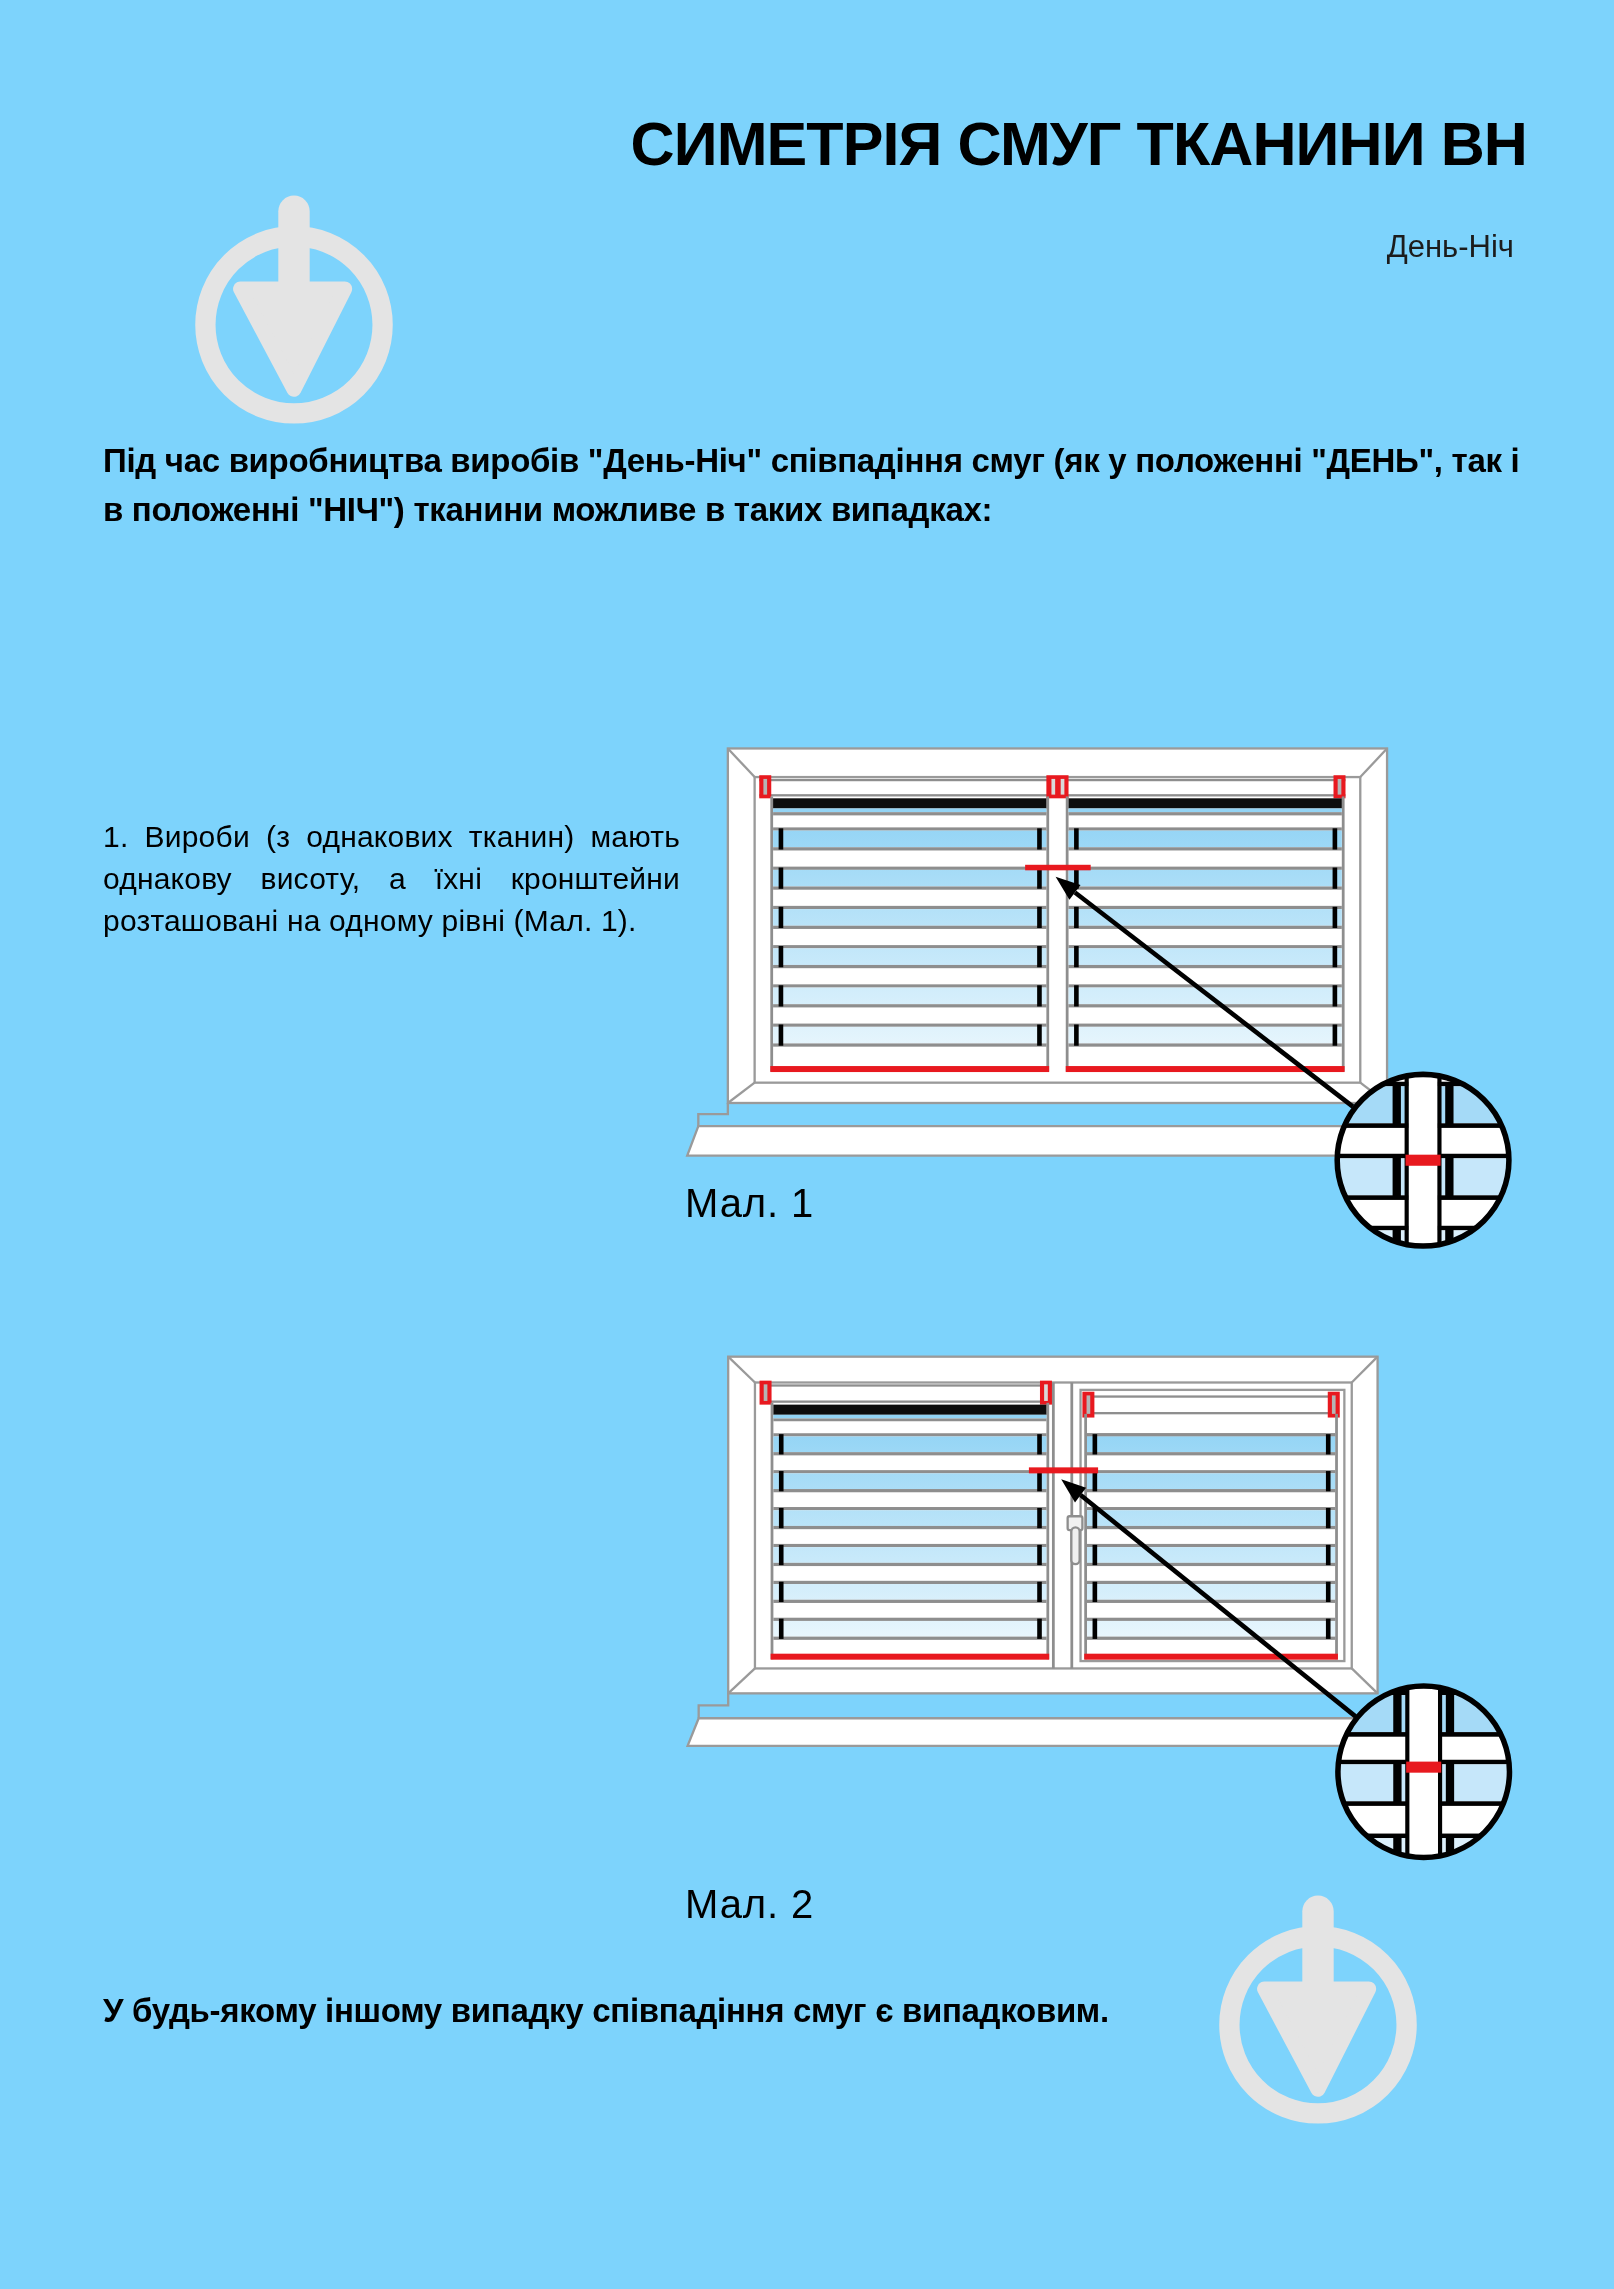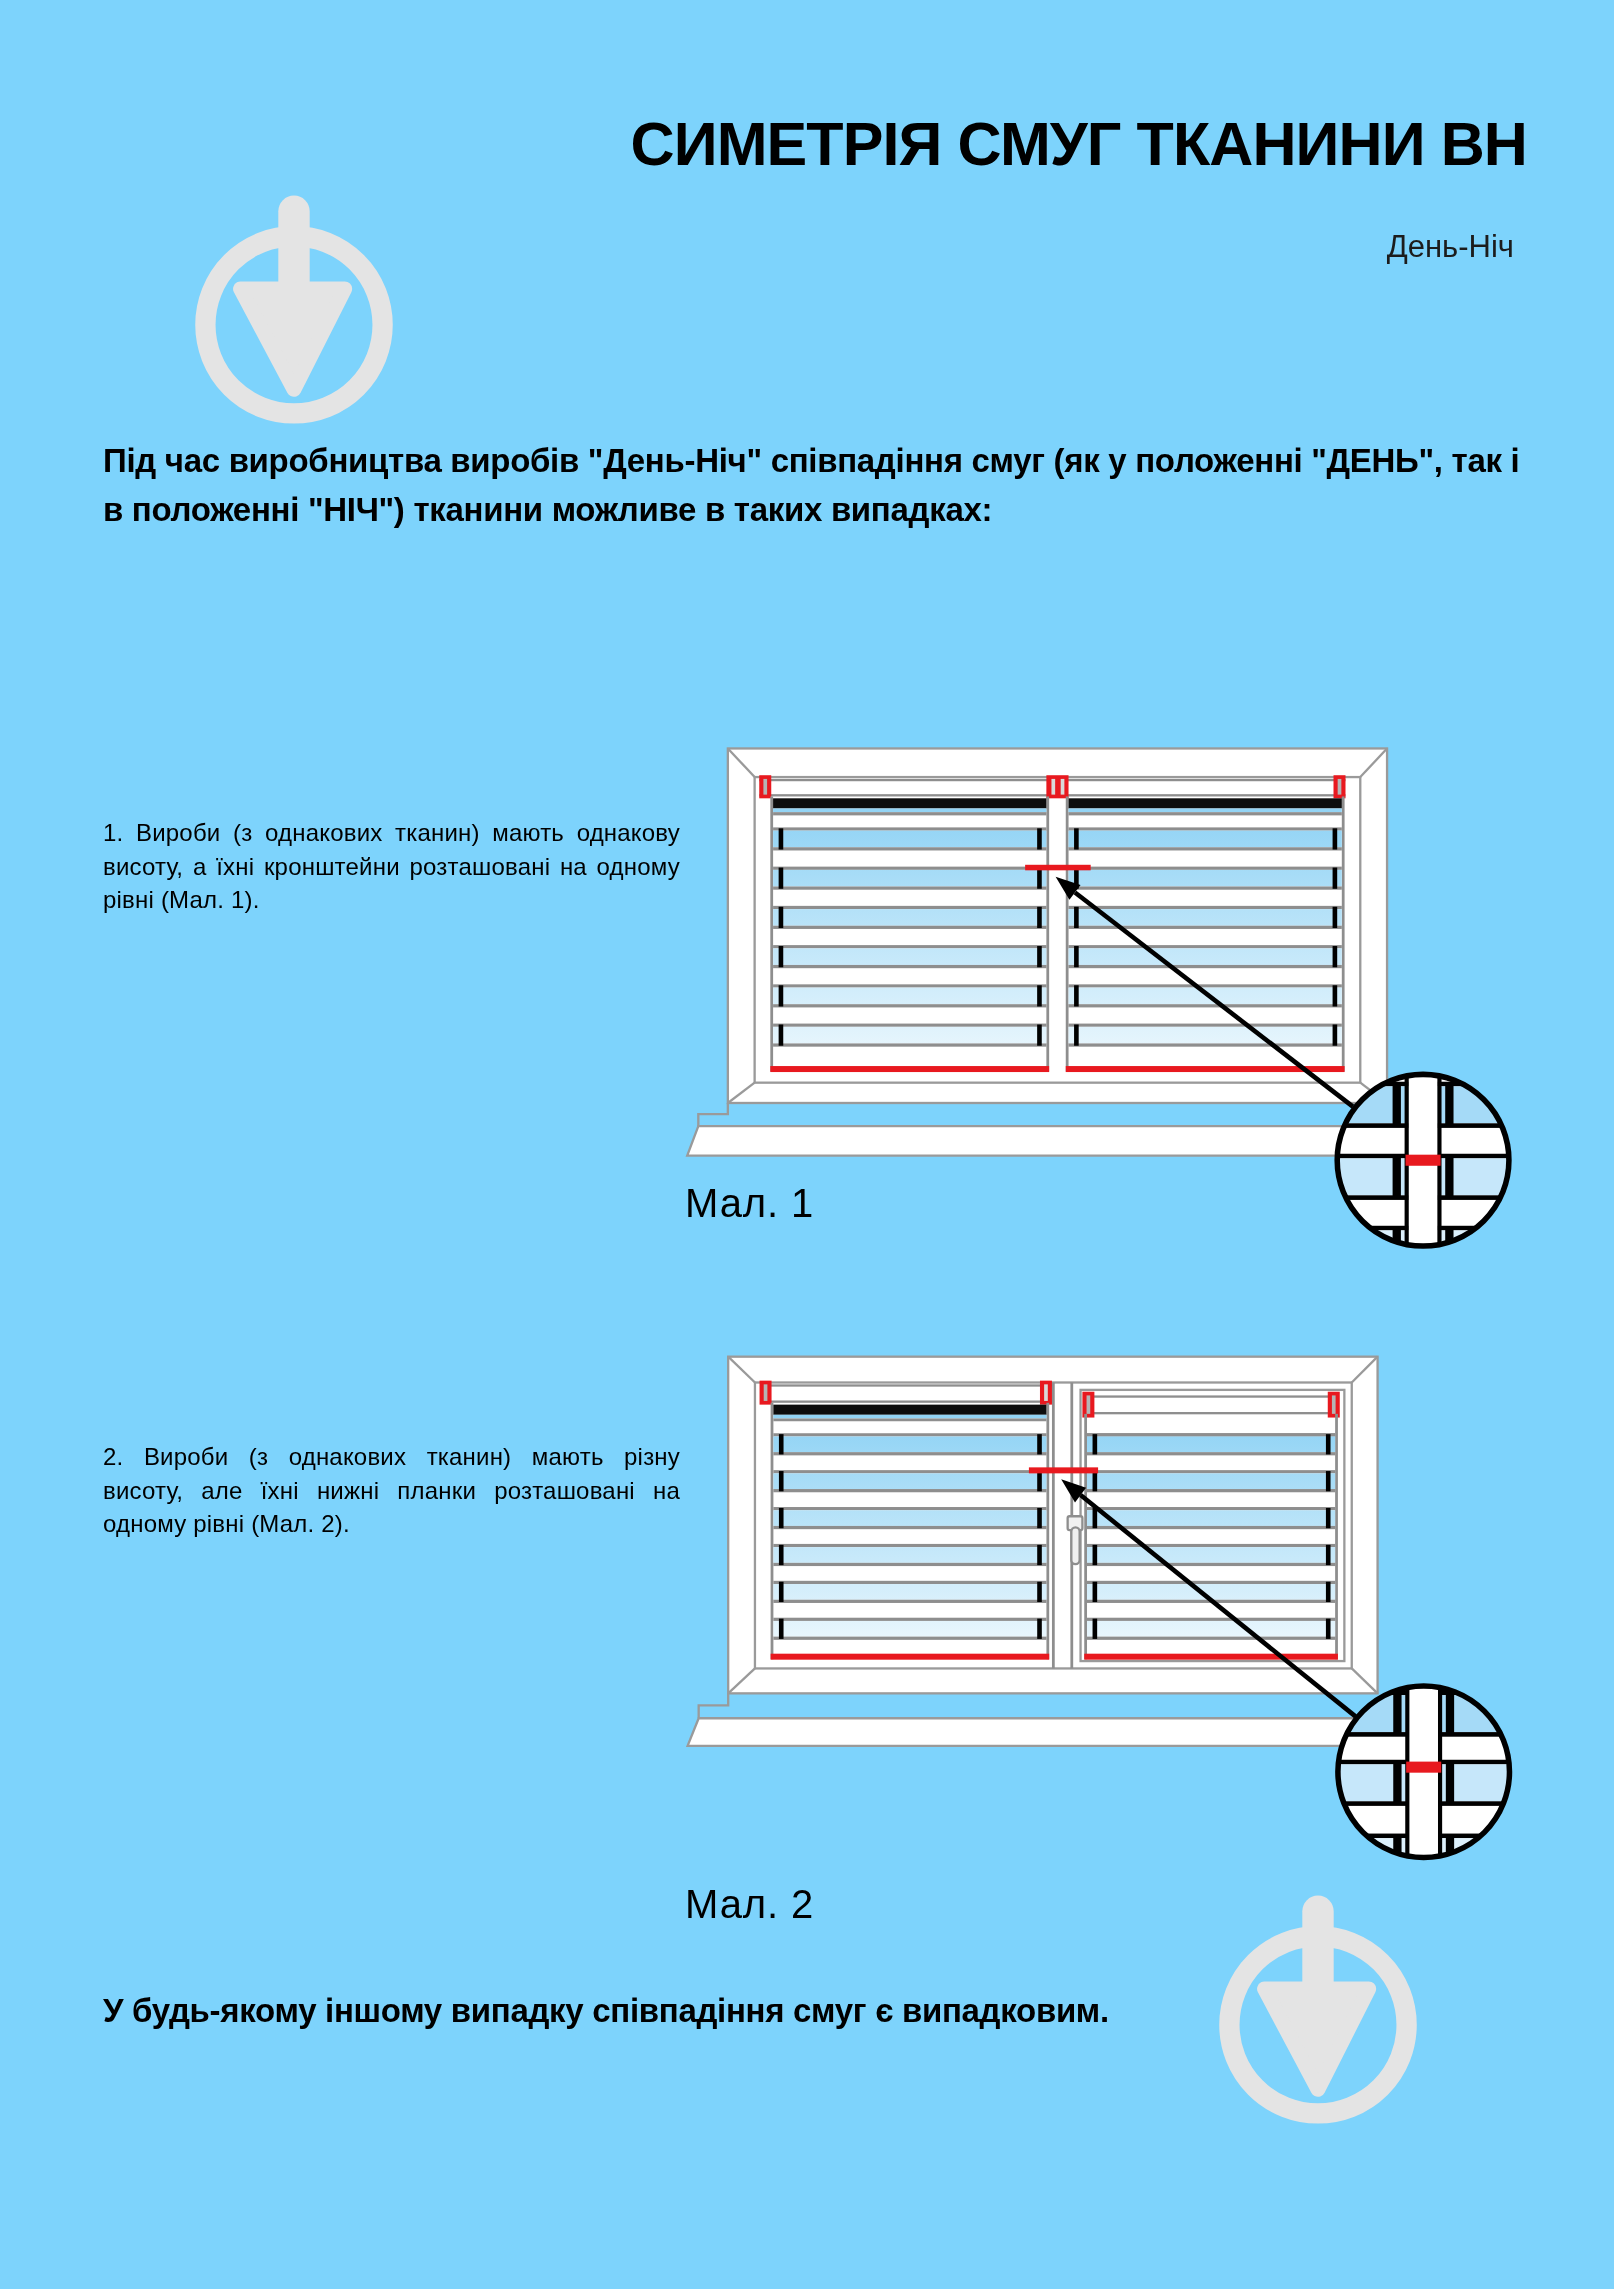--- a/index.html
+++ b/index.html
@@ -2,21 +2,21 @@
 <html style="font-size:14.8px"><head>
 <meta charset="utf-8">
 <style>
   html,body{margin:0;padding:0;background:#fff;}
   body{font-family:"Liberation Sans","DejaVu Sans",sans-serif;color:#000;}
   .page{position:relative;width:1614px;height:2290px;background:#7dd3fc;overflow:hidden;}
   .abs{position:absolute;}
   .title{top:109px;right:87px;font-size:61px;font-weight:700;letter-spacing:-0.9px;white-space:nowrap;}
   .subtitle{top:229px;right:100px;font-size:31px;font-weight:400;color:#1c1c1c;}
   .intro{left:103px;top:437px;width:1426px;font-size:33px;font-weight:700;line-height:1.47;letter-spacing:-0.3px;}
-  .case{left:103px;width:577px;font-size:24px;font-weight:400;line-height:1.4;text-align:justify;letter-spacing:0.2px;}
+  .case{left:103px;width:577px;font-size:30px;font-weight:400;line-height:1.4;text-align:justify;letter-spacing:0.2px;}
   .case1{top:816px;}
   .case2{top:1440px;}
   .figcap{font-size:40px;font-weight:400;letter-spacing:0.9px;}
   .figcap1{left:685px;top:1181px;}
   .figcap2{left:685px;top:1882px;}
   .footer{left:103px;top:1992px;font-size:33px;font-weight:700;letter-spacing:-0.3px;}
   .wm{opacity:1;}
   svg{display:block;}
 </style>
 </head>
@@ -35,21 +35,20 @@
     <circle cx="120" cy="145" r="96" fill="none" stroke="#e4e4e4" stroke-width="22"></circle>
     <rect x="103" y="5" width="34" height="112" rx="17" fill="#e4e4e4"></rect>
     <rect x="111" y="88" width="18" height="34" fill="#e4e4e4"></rect>
     <path d="M62 106 L175 106 L120 215 Z" fill="#e4e4e4" stroke="#e4e4e4" stroke-width="16" stroke-linejoin="round"></path>
   </svg>
 
   <div class="abs title">СИМЕТРІЯ СМУГ ТКАНИНИ ВН</div>
   <div class="abs subtitle">День-Ніч</div>
   <div class="abs intro">Під час виробництва виробів "День-Ніч" співпадіння смуг (як у положенні "ДЕНЬ", так і в положенні "НІЧ") тканини можливе в таких випадках:</div>
   <div class="abs case case1">1. Вироби (з однакових тканин) мають однакову висоту, а їхні кронштейни розташовані на одному рівні (Мал. 1).</div>
-  <div class="abs case case2">2. Вироби (з однакових тканин) мають різну висоту, але їхні нижні планки розташовані на одному рівні (Мал. 2).</div>
 
   <svg class="abs" style="left:678px;top:729px;" width="854" height="531" viewBox="0 0 925 575">
     <defs>
       <linearGradient id="bf1" gradientUnits="userSpaceOnUse" x1="0" y1="100" x2="0" y2="378">
         <stop offset="0" stop-color="#93d4f5"></stop>
           <stop offset="1" stop-color="#f2fafe"></stop>
       </linearGradient>
       <clipPath id="mag1">
           <circle cx="807" cy="467" r="93"></circle>
         </clipPath>

